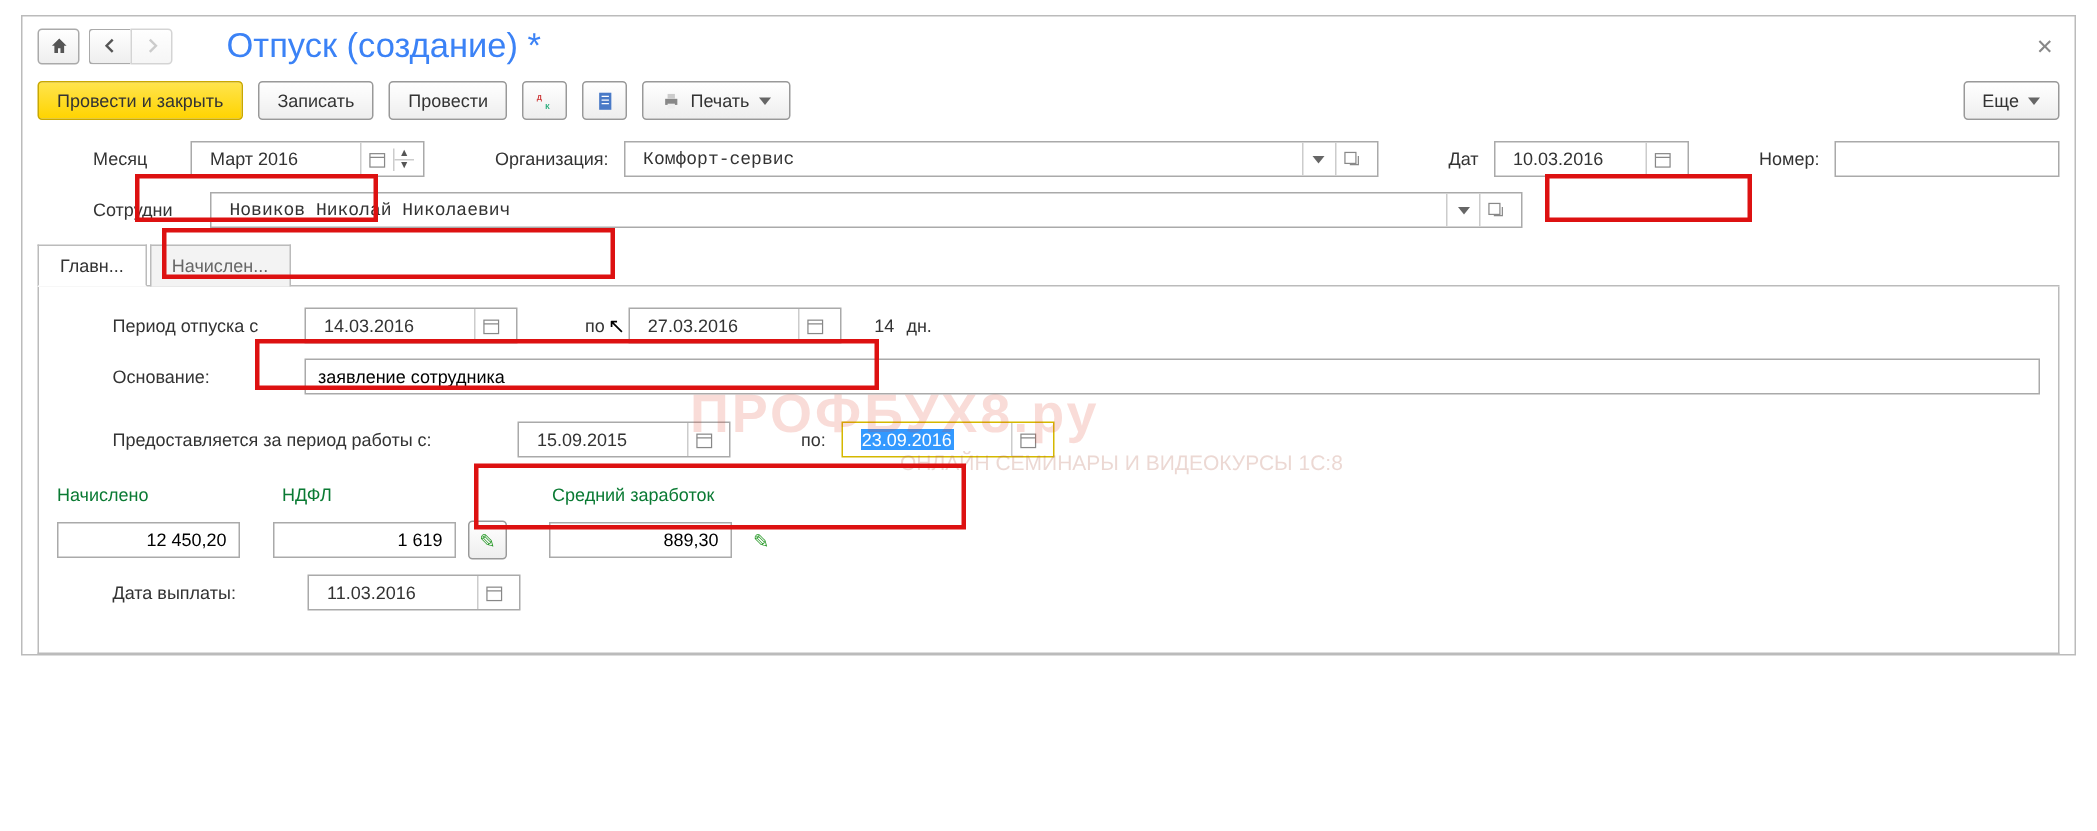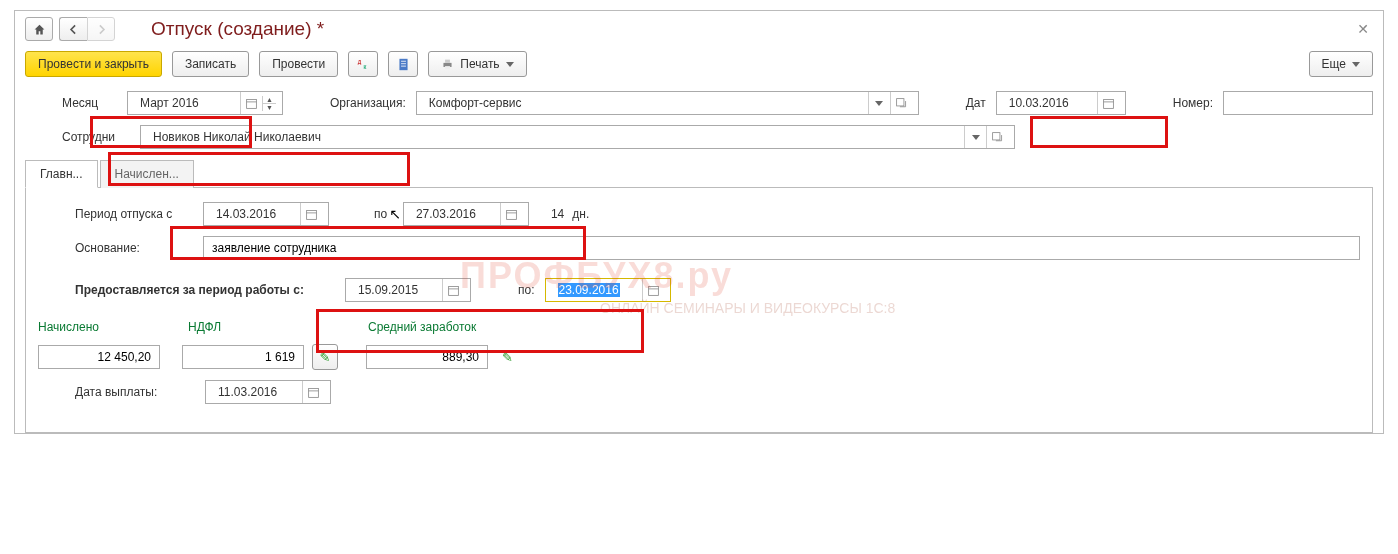--- a/index.html
+++ b/index.html
@@ -32,22 +32,22 @@
     display: inline-flex;
     align-items: center;
     justify-content: center;
     cursor: pointer;
   }
   .nav-group { display: inline-flex; }
   .nav-group .nav-btn { border-radius: 0; }
   .nav-group .nav-btn:first-child { border-radius: 3px 0 0 3px; border-right: none; }
   .nav-group .nav-btn:last-child { border-radius: 0 3px 3px 0; }
   .title {
-    font-size: 19px;
-    color: #7f1d1d;
+    font-size: 23px;
+    color: #3b82f6;
     margin-left: 30px;
   }
   .close-x {
     margin-left: auto;
     color: #888;
     font-size: 14px;
     cursor: pointer;
     padding: 4px;
   }
   .toolbar {
@@ -116,25 +116,25 @@
     justify-content: center;
     cursor: pointer;
     color: #666;
     flex: 0 0 auto;
   }
   .month-field { display: flex; width: 156px; }
   .month-field .text { flex: 1; padding: 0 6px; display:flex; align-items:center; }
   .spinners { display:flex; flex-direction:column; width:14px; border-left:1px solid #ccc; }
   .spinners span { flex:1; display:flex; align-items:center; justify-content:center; font-size:7px; color:#555; cursor:pointer; }
   .spinners span:first-child { border-bottom:1px solid #ccc; }
-  .wide-select { display:flex; flex:1; }
+  .wide-select { display:flex; flex:1;font-family:Liberation Mono, monospace; }
   .wide-select .text { flex:1; padding:0 6px; display:flex; align-items:center; }
   .date-field { display:flex; width:130px; }
   .date-field .text { flex:1; padding:0 6px; display:flex; align-items:center; }
-  .date-field.small { width:126px; }
+  .date-field.small { width:142px; }
   .number-field { width: 150px; text-align: right; padding: 0 6px; }
   .number-field input { text-align: right; }
   .red-box {
     position: absolute;
     border: 3px solid #d11;
     pointer-events: none;
     z-index: 50;
   }
   .tabs {
     display: flex;
@@ -368,21 +368,21 @@
       </div>
 
       <div class="row" style="gap:8px;">
         <span class="lbl" style="width:120px;">Основание:</span>
         <div class="input" style="flex:1;">
           <input type="text" value="заявление сотрудника" style="">
         </div>
       </div>
 
       <div class="row" style="gap:10px; margin-top:18px;">
-        <span class="lbl" style="width:260px;font-weight:bold;">Предоставляется за период работы с:</span>
+        <span class="lbl" style="width:260px;">Предоставляется за период работы с:</span>
         <div class="input date-field small">
           <div class="text">15.09.2015</div>
           <div class="input-btn">
             <svg class="ico" viewBox="0 0 16 16">
                 <rect x="2" y="3" width="12" height="11" fill="none" stroke="#888"></rect>
                 <line x1="2" y1="6" x2="14" y2="6" stroke="#888"></line>
               </svg>
           </div>
         </div>
         <span class="lbl">по:</span>

